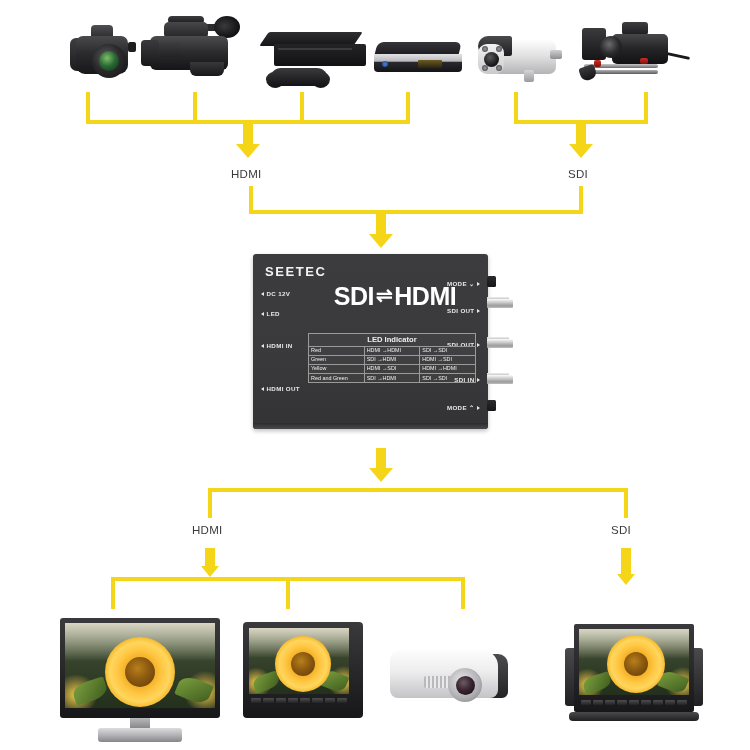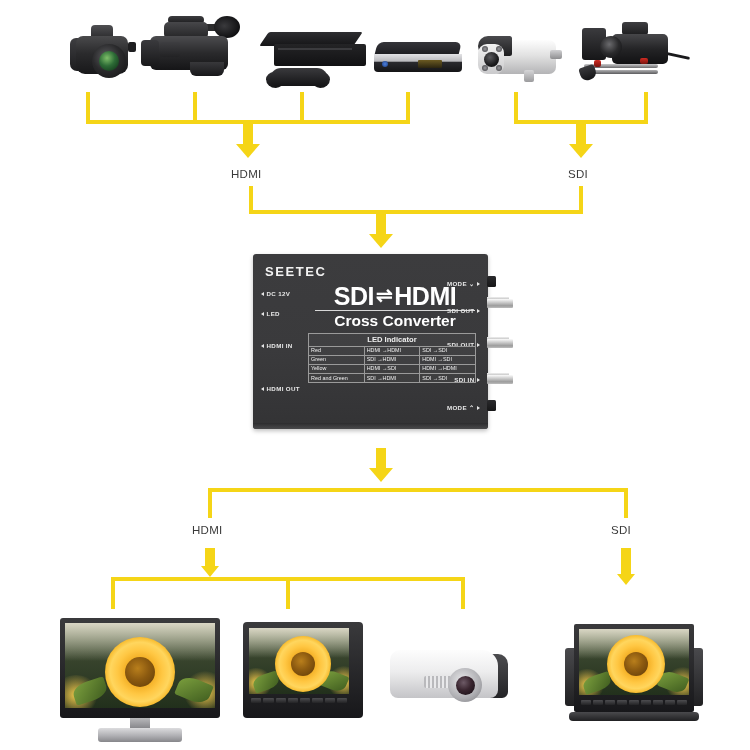--- a/index.html
+++ b/index.html
@@ -525,21 +525,20 @@
     <div class="head" style="left:-12px; top:20px;"></div>
   </div>
 
   <div class="converter">
 
     <div class="brand">SEETEC</div>
 
     <div class="title-main">
       <span>SDI</span><span class="eq">⇌</span><span>HDMI</span>
     </div>
-    <div class="title-sub">Cross Converter</div>
 
     <div class="port-l" style="left:8px; top:36px;">
       <span class="tri"></span><span>DC 12V</span>
     </div>
     <div class="port-l" style="left:8px; top:56px;">
       <span class="tri"></span><span>LED</span>
     </div>
     <div class="port-l" style="left:8px; top:88px;">
       <span class="tri"></span><span>HDMI IN</span>
     </div>

